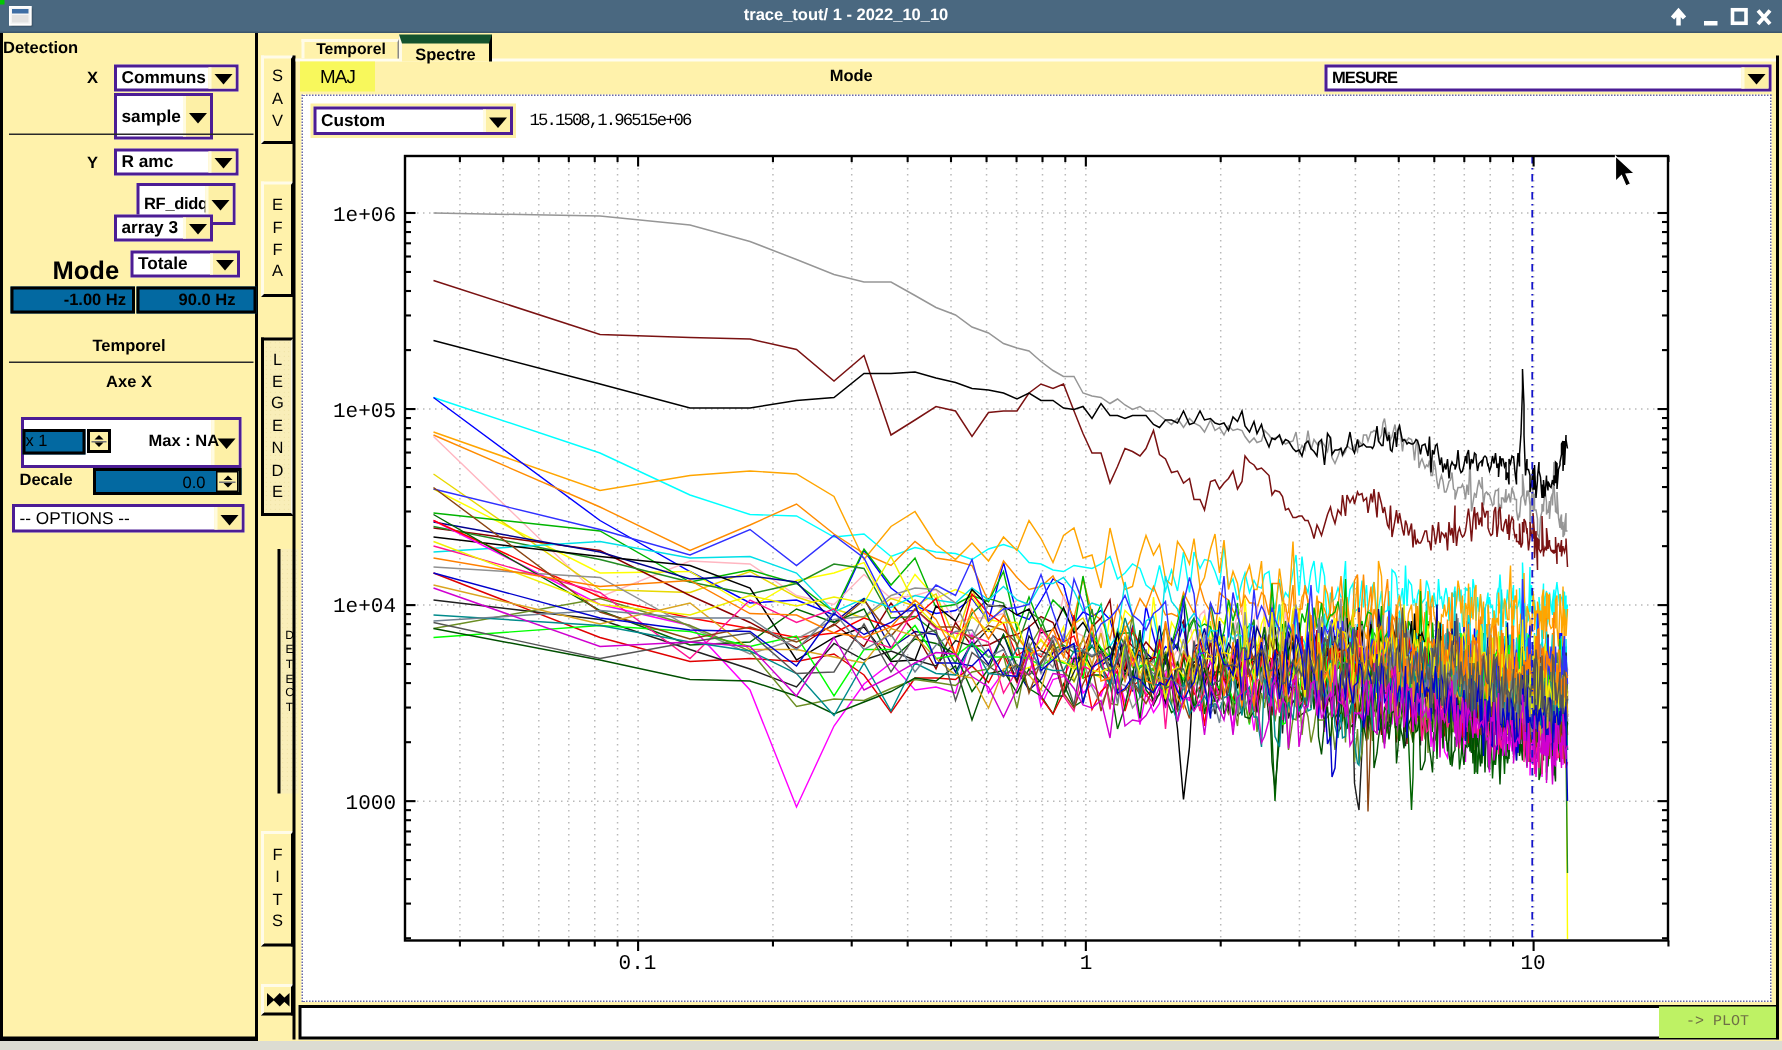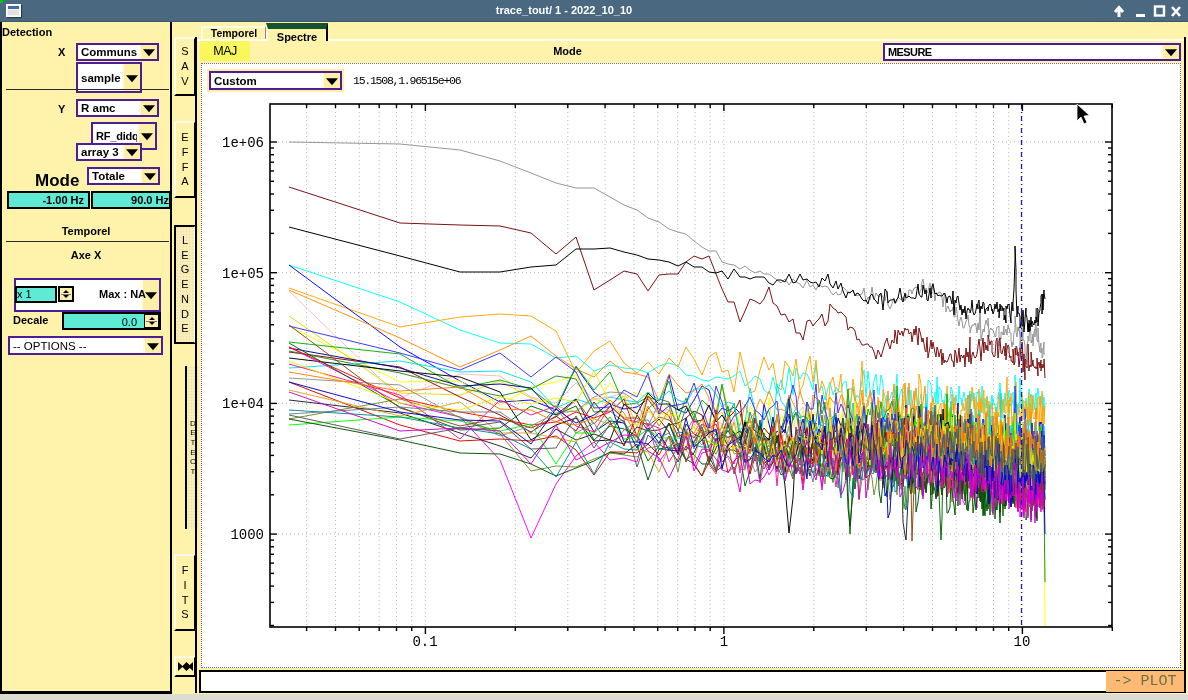--- a/index.html
+++ b/index.html
@@ -3,21 +3,21 @@
 * { margin:0; padding:0; box-sizing:border-box; }
 html,body { width:1188px; height:700px; overflow:hidden; }
 body { font-family:"Liberation Sans", sans-serif; position:relative; background:#fff2ab; }
 .abs { position:absolute; }
 .b  { font-weight:bold; }
 .cb { position:absolute; background:#fff; border:2px solid #4c1d95; }
 .cb .t { position:absolute; left:3px; top:50%; transform:translateY(-50%); font-size:11.5px; font-weight:bold; white-space:nowrap; }
 .cb .a { position:absolute; right:0; top:0; bottom:0; width:18px; background:#fdf0a6; border-left:2px solid #fffbe0; }
 .cb .a:after { content:""; position:absolute; left:50%; top:50%; transform:translate(-50%,-38%);
   border-left:6px solid transparent; border-right:6px solid transparent; border-top:7px solid #000; }
-.fld { position:absolute; background:#5eead4; border:2px solid #000; }
+.fld { position:absolute; background:#0369a1; border:2px solid #000; }
 .sp  { position:absolute; background:#fdf0a6; border:2px solid #000; }
 .sp:before { content:""; position:absolute; left:50%; top:2px; transform:translateX(-50%);
   border-left:3.5px solid transparent; border-right:3.5px solid transparent; border-bottom:3.5px solid #000; }
 .sp:after  { content:""; position:absolute; left:50%; bottom:2px; transform:translateX(-50%);
   border-left:3.5px solid transparent; border-right:3.5px solid transparent; border-top:3.5px solid #000; }
 .sp i { position:absolute; left:1px; right:1px; top:50%; border-top:1px solid #777; }
 .vtab { position:absolute; left:174px; width:22px; background:#fff2ab;
   border-top:2px solid #fffbe8; border-left:2px solid #fffbe8; border-right:2px solid #000; border-bottom:2px solid #000;
   text-align:center; font-size:11px; line-height:14.8px; color:#000;
   display:flex; flex-direction:column; justify-content:center; }
@@ -66,21 +66,21 @@
   <div class="cb" style="left:74px;top:121px;width:66px;height:18px">
       <span class="t">array 3</span>
       <span class="a"></span>
     </div>
   <div class="abs b" style="left:33px;top:149px;font-size:17px">Mode</div>
   <div class="cb" style="left:85px;top:145px;width:73px;height:18px">
       <span class="t">Totale</span>
       <span class="a"></span>
     </div>
   <div class="fld b" style="left:5px;top:169px;width:83px;height:18px;font-size:11px;text-align:right;padding-right:4px;line-height:14px">-1.00 Hz</div>
-  <div class="fld b" style="left:89px;top:169px;width:80px;height:18px;font-size:11px;text-align:right;padding-right:0;line-height:14px">90.0 Hz</div>
+  <div class="fld b" style="left:89px;top:169px;width:80px;height:18px;font-size:11px;text-align:right;padding-right:12px;line-height:14px">90.0 Hz</div>
 
   <div class="abs b" style="left:0;top:203px;width:100%;text-align:center;font-size:11px">Temporel</div>
   <div class="abs" style="left:4px;top:219px;width:163px;border-top:1px solid #2a2a2a"></div>
   <div class="abs b" style="left:0;top:227px;width:100%;text-align:center;font-size:11px">Axe X</div>
   <div class="cb" style="left:12px;top:256px;width:147px;height:34px">
       <span class="t" style="font-weight:normal">Ajoute</span>
       <span class="a"></span>
     </div>
   <div class="fld" style="left:13px;top:264px;width:42px;height:17px;font-size:11px;text-align:left;line-height:13px">x 1</div>
   <div class="sp" style="left:56px;top:264px;width:16px;height:16px">
@@ -345,14 +345,14 @@
 </g>
 <polygon points="1077,104 1077,121 1081,117 1084,124 1087,122.5 1084,116 1089.5,115.5" fill="#000" stroke="#fff" stroke-width="0.8"></polygon>
 <g fill="#000">
       <polygon points="178,662 178,671 183,666.5"></polygon>
       <polygon points="182,666.5 186.5,662 191,666.5 186.5,671"></polygon>
       <polygon points="193,662 193,671 188,666.5"></polygon>
     </g>
 </svg>
 
 <div class="abs" style="left:199px;top:670px;width:987px;height:23px;background:#fff;border:2px solid #000"></div>
-<div class="abs" style="left:1106px;top:671px;width:78px;height:21px;background:#fdba74;text-align:center;font-size:15px;line-height:21px;color:#6f6f46;font-family:'Liberation Mono',monospace">-&gt; PLOT</div>
+<div class="abs" style="left:1106px;top:671px;width:78px;height:21px;background:#bef264;text-align:center;font-size:10px;line-height:21px;color:#6f6f46;font-family:'Liberation Mono',monospace">-&gt; PLOT</div>
 <div class="abs" style="left:0;top:694px;width:1188px;height:6px;background:#dcdcd2"></div>
 
 </body></html>

